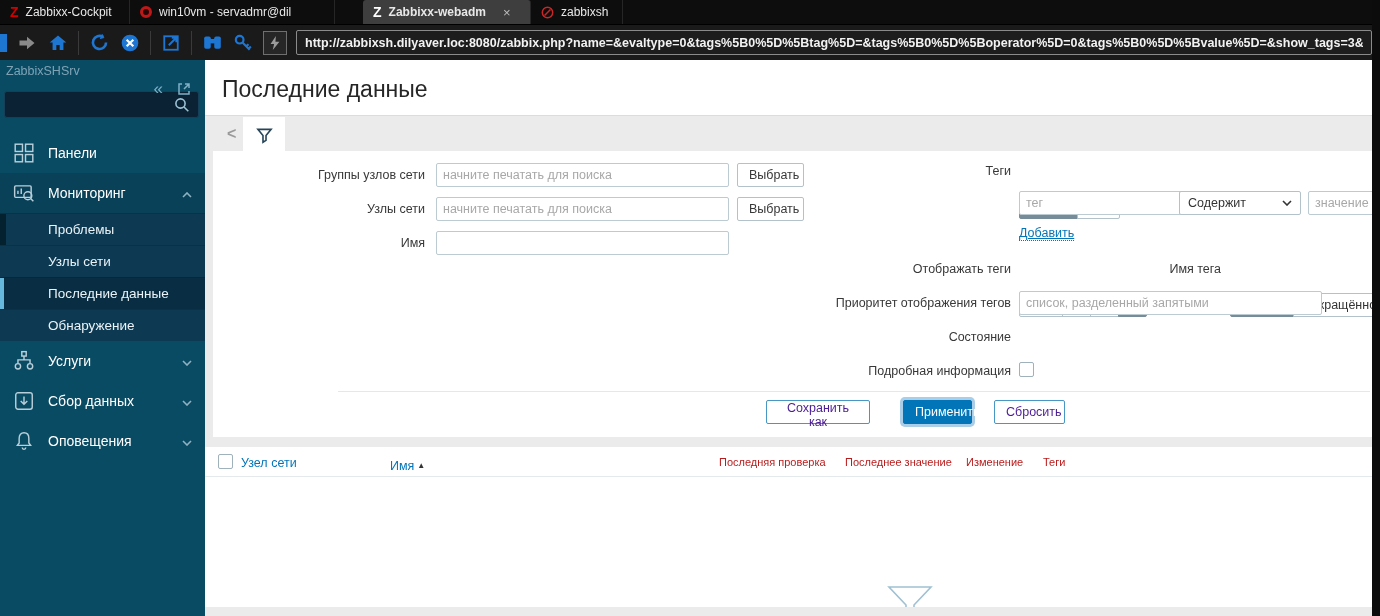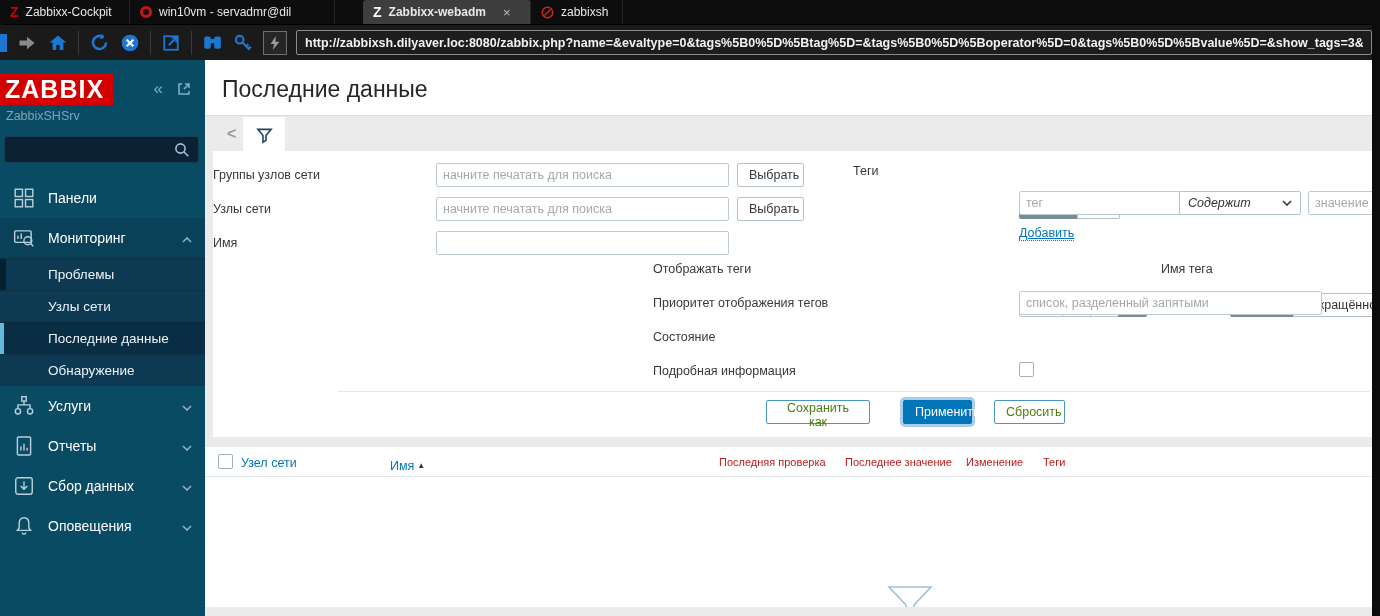--- a/index.html
+++ b/index.html
@@ -43,32 +43,32 @@
 
   
   .main { position:absolute; top:60px; left:205px; width:1175px; height:556px; background:#ebebeb; overflow:hidden; }
   .title-band { background:#fff; height:55px; padding:16px 0 0 17px; }
   .page-title { font-size:23px; color:#262626; }
   .tabstrip { height:36px; background:#ebebeb; border-top:1px solid #dcdcdc; position:relative; display:flex; align-items:center; }
   .chev-left { color:#9a9a9a; font-size:16px; font-weight:bold; margin-left:22px; }
   .filter-tab { position:absolute; left:38px; top:1px; width:42px; height:36px; background:#fff; display:flex; align-items:center; justify-content:center; }
   .filter-body { position:relative; background:#fff; margin-left:8px; height:286px; }
   .abs { position:absolute; }
-  .flabel { font-size:12.5px; color:#383838; line-height:24px; white-space:nowrap; }
+  .flabel { font-size:12.5px; color:#383838; text-align:right; line-height:24px; white-space:nowrap; }
   .tin { border:1px solid #bccbd2; height:24px; font-family:"Liberation Sans",sans-serif; font-size:12.5px; padding:0 6px; color:#333; border-radius:2px; background:#fff; }
   .tin::placeholder { color:#a8a8a8; }
   .seg { display:inline-flex;margin-top:36px; }
   .seg .sbtn { height:24px; border:1px solid #b3c2ca; background:#fff; color:#333; font-family:"Liberation Sans",sans-serif; font-size:12.5px; padding:0 9px; margin-left:-1px; white-space:nowrap; }
   .seg .sbtn:first-child { margin-left:0; border-radius:2px 0 0 2px; }
   .seg .sbtn:last-child { border-radius:0 2px 2px 0; }
   .seg .sbtn.on { background:#768d99; border-color:#768d99; color:#fff; }
   .btn-grey { height:24px; background:#fff; border:1px solid #b3c2ca; border-radius:2px; color:#383838; font-family:"Liberation Sans",sans-serif; font-size:12.5px; padding:0 11px; }
-  .btn-outline { height:24px; background:#fff; border:1px solid #4796c4; border-radius:2px; color:#4d7c0f; font-family:"Liberation Sans",sans-serif; font-size:12.5px; padding:0 11px; }
+  .btn-outline { height:24px; background:#fff; border:1px solid #4796c4; border-radius:2px; color:#4c1d95; font-family:"Liberation Sans",sans-serif; font-size:12.5px; padding:0 11px; }
   .btn-primary { height:24px; background:#0275b8; border:1px solid #0275b8; border-radius:2px; color:#fff; font-family:"Liberation Sans",sans-serif; font-size:12.5px; padding:0 11px; box-shadow:0 0 0 3px rgba(86,158,210,.5); }
-  .selbox { border:1px solid #b3c2ca; border-radius:2px; background:#fff; height:24px; display:flex; align-items:center; justify-content:space-between; padding:0 8px; font-size:12.5px; color:#333;font-style:italic; }
+  .selbox { border:1px solid #b3c2ca; border-radius:2px; background:#fff; height:24px; display:flex; align-items:center; justify-content:space-between; padding:0 8px; font-size:12.5px; color:#333; }
   .linkdot { color:#0275b8; font-size:12.5px; border-bottom:1px dotted #0275b8;text-decoration:underline; }
   .cbx { width:15px; height:15px; border:1px solid #9fb1ba; border-radius:2px; background:#fff; display:inline-block; }
   .fsep { position:absolute; left:125px; right:10px; top:240px; height:1px; background:#e3e8ea; }
   .gap-band { height:10px; background:#ebebeb; }
   .table-sec { position:relative; background:#fff; height:160px; overflow:hidden; }
   .th-link { color:#0275b8; font-size:12.5px; }
   .th-gray { color:#b91c1c; font-size:11px; }
   .thead-line { position:absolute; left:0; right:0; top:29px; height:1px; background:#e4e9eb; }
   .sortarrow { color:#333; font-size:8px; vertical-align:2px; margin-left:3px; }
 
@@ -148,21 +148,20 @@
   </span>
   <span class="tico" style="border:1px solid #6f6f6f; background:#262626; width:24px; height:24px;">
     <svg width="14" height="16" viewBox="0 0 14 18">
         <path d="M8,1 L2,10 H6 L4.5,17 L12,7.5 H7.5 Z" fill="#9c9c9c"></path>
       </svg>
   </span>
   <input class="urlbar" readonly="" value="http://zabbixsh.dilyaver.loc:8080/zabbix.php?name=&amp;evaltype=0&amp;tags%5B0%5D%5Btag%5D=&amp;tags%5B0%5D%5Boperator%5D=0&amp;tags%5B0%5D%5Bvalue%5D=&amp;show_tags=3&amp;tag_name_format=0&amp;tag_priority" style="">
 </div>
 
 <div class="sidebar">
-  <div class="logo">ZABBIX</div>
   <div class="side-top-icons">
     <span class="guillemet">«</span>
     <span>
       <svg width="14" height="14" viewBox="0 0 14 14" fill="none" stroke="#7fb0c6" stroke-width="1.5">
         <path d="M5,2 H2 V12 H12 V9"></path>
           <path d="M8,2 H12 V6 M12,2 L7,7"></path>
       </svg>
     </span>
   </div>
   <div class="server-name">ZabbixSHSrv</div>
@@ -222,32 +221,20 @@
       </svg>
       <span class="lbl">Услуги</span>
       <span class="chev">
         <svg width="10" height="6" viewBox="0 0 10 6">
             <polyline points="1,1 5,5 9,1"></polyline>
           </svg>
       </span>
     </div>
 
 
-    <div class="mi">
-      <svg class="ic" viewBox="0 0 20 20">
-        <rect x="4" y="1.8" width="12" height="16.4" rx="1"></rect>
-        <path d="M7.2,14 V10.5 M10,14 V8 M12.8,14 V11.5"></path>
-      </svg>
-      <span class="lbl">Отчеты</span>
-      <span class="chev">
-        <svg width="10" height="6" viewBox="0 0 10 6">
-            <polyline points="1,1 5,5 9,1"></polyline>
-          </svg>
-      </span>
-    </div>
 
     <div class="mi">
       <svg class="ic" viewBox="0 0 20 20">
         <rect x="2.5" y="2.5" width="15" height="15" rx="2"></rect>
         <path d="M10,6 V12.5 M7,10 L10,13 L13,10"></path>
       </svg>
       <span class="lbl">Сбор данных</span>
       <span class="chev">
         <svg width="10" height="6" viewBox="0 0 10 6">
             <polyline points="1,1 5,5 9,1"></polyline>

